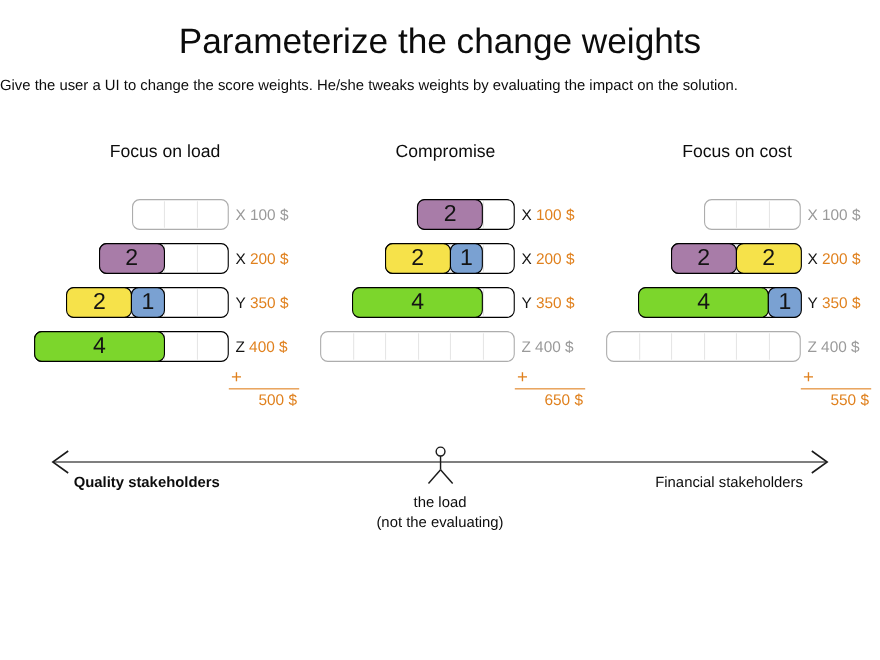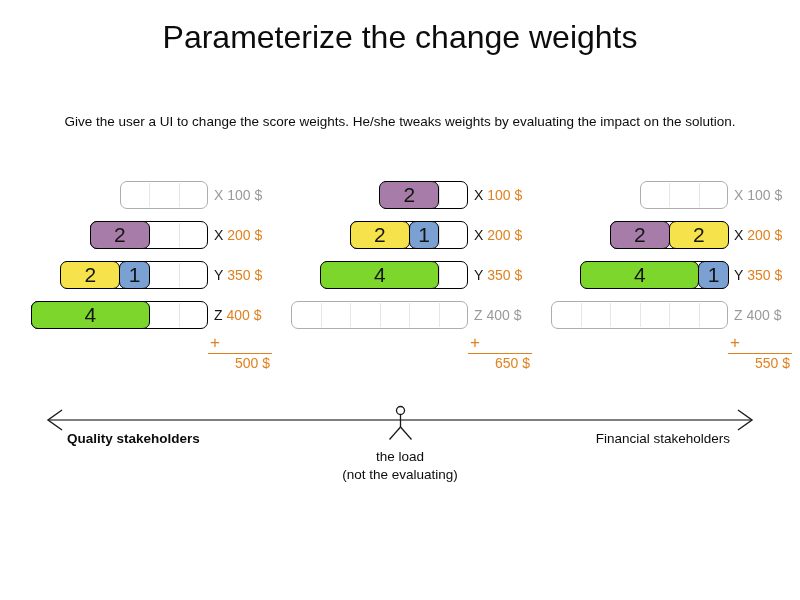--- a/index.html
+++ b/index.html
@@ -2,21 +2,21 @@
 <html><head>
 <meta charset="utf-8">
 <style>
   html,body{margin:0;padding:0;}
   body{
     width:800px;height:600px;background:#ffffff;position:relative;overflow:hidden;
     font-family:"Liberation Sans", sans-serif;color:#111;
   }
   .abs{position:absolute;}
   .page-title{top:19px;left:0;width:800px;text-align:center;font-size:32px;line-height:36px;color:#0c0c0c;}
-  .subtitle{top:70px;left:0;width:800px;text-align:center;font-size:13.5px;color:#0c0c0c;margin-top:44px;}
+  .subtitle{top:70px;left:0;width:800px;text-align:left;font-size:13.5px;color:#0c0c0c;}
   .col-title{position:absolute;top:130px;width:220px;text-align:center;font-size:16px;color:#0c0c0c;white-space:nowrap;}
   .track{position:absolute;height:28px;background:#fff;border:1.2px solid #000;border-radius:7px;box-sizing:border-box;}
   .track.inactive{border-color:#adadad;}
   .sep{position:absolute;top:1px;bottom:1px;width:1px;background:#e6e6e6;}
   .block{
     position:absolute;top:-1.2px;height:28px;box-sizing:border-box;
     border:1.4px solid #000;border-radius:7px;
     display:flex;align-items:center;justify-content:center;
     font-size:21px;color:#141414;
   }
@@ -32,20 +32,21 @@
   .centered{text-align:center;}
   svg.overlay{position:absolute;left:0;top:0;pointer-events:none;}
 </style>
 </head>
 <body>
 
 <div class="abs page-title">Parameterize the change weights</div>
 <div class="abs subtitle">Give the user a UI to change the score weights. He/she tweaks weights by evaluating the impact on the solution.</div>
 
 <div id="diagram" class="abs" style="left:0;top:0;width:800px;height:600px;">
+    <div class="col-title" style="left: 40px;">Focus on load</div>
     <div class="track inactive" style="left: 119.5px; top: 181px; width: 88.5px;">
       <div class="sep" style="left: 28.5px;"></div>
       <div class="sep" style="left: 58px;"></div>
     </div>
     <div class="row-label inactive" style="left: 214px; top: 181px;"><span class="letter">X</span>&nbsp;<span class="price">100 $</span></div>
     <div class="track" style="left: 90px; top: 221px; width: 118px;">
       <div class="sep" style="left: 28.5px;"></div>
       <div class="sep" style="left: 58px;"></div>
       <div class="sep" style="left: 87.5px;"></div>
       <div class="block" style="left: -1.2px; width: 60px; background: rgb(168, 124, 168);">
@@ -75,20 +76,21 @@
       <div class="block" style="left: -1.2px; width: 119px; background: rgb(124, 214, 44);">
         <span>4</span>
       </div>
     </div>
     <div class="row-label" style="left: 214px; top: 301px;"><span class="letter">Z</span>&nbsp;<span class="price">400 $</span></div>
     <div class="sum" style="left: 208px; top: 336px;">
       <div class="plus">+</div>
       <div class="sum-line"></div>
       <div class="total">500 $</div>
     </div>
+    <div class="col-title" style="left: 295px;">Compromise</div>
     <div class="track" style="left: 379.5px; top: 181px; width: 88.5px;">
       <div class="sep" style="left: 28.5px;"></div>
       <div class="sep" style="left: 58px;"></div>
       <div class="block" style="left: -1.2px; width: 60px; background: rgb(168, 124, 168);">
         <span>2</span>
       </div>
     </div>
     <div class="row-label" style="left: 474px; top: 181px;"><span class="letter">X</span>&nbsp;<span class="price">100 $</span></div>
     <div class="track" style="left: 350px; top: 221px; width: 118px;">
       <div class="sep" style="left: 28.5px;"></div>
@@ -118,20 +120,21 @@
       <div class="sep" style="left: 87.5px;"></div>
       <div class="sep" style="left: 117px;"></div>
       <div class="sep" style="left: 146.5px;"></div>
     </div>
     <div class="row-label inactive" style="left: 474px; top: 301px;"><span class="letter">Z</span>&nbsp;<span class="price">400 $</span></div>
     <div class="sum" style="left: 468px; top: 336px;">
       <div class="plus">+</div>
       <div class="sum-line"></div>
       <div class="total">650 $</div>
     </div>
+    <div class="col-title" style="left: 560px;">Focus on cost</div>
     <div class="track inactive" style="left: 639.5px; top: 181px; width: 88.5px;">
       <div class="sep" style="left: 28.5px;"></div>
       <div class="sep" style="left: 58px;"></div>
     </div>
     <div class="row-label inactive" style="left: 734px; top: 181px;"><span class="letter">X</span>&nbsp;<span class="price">100 $</span></div>
     <div class="track" style="left: 610px; top: 221px; width: 118px;">
       <div class="sep" style="left: 28.5px;"></div>
       <div class="sep" style="left: 58px;"></div>
       <div class="sep" style="left: 87.5px;"></div>
       <div class="block" style="left: -1.2px; width: 60px; background: rgb(168, 124, 168);">

